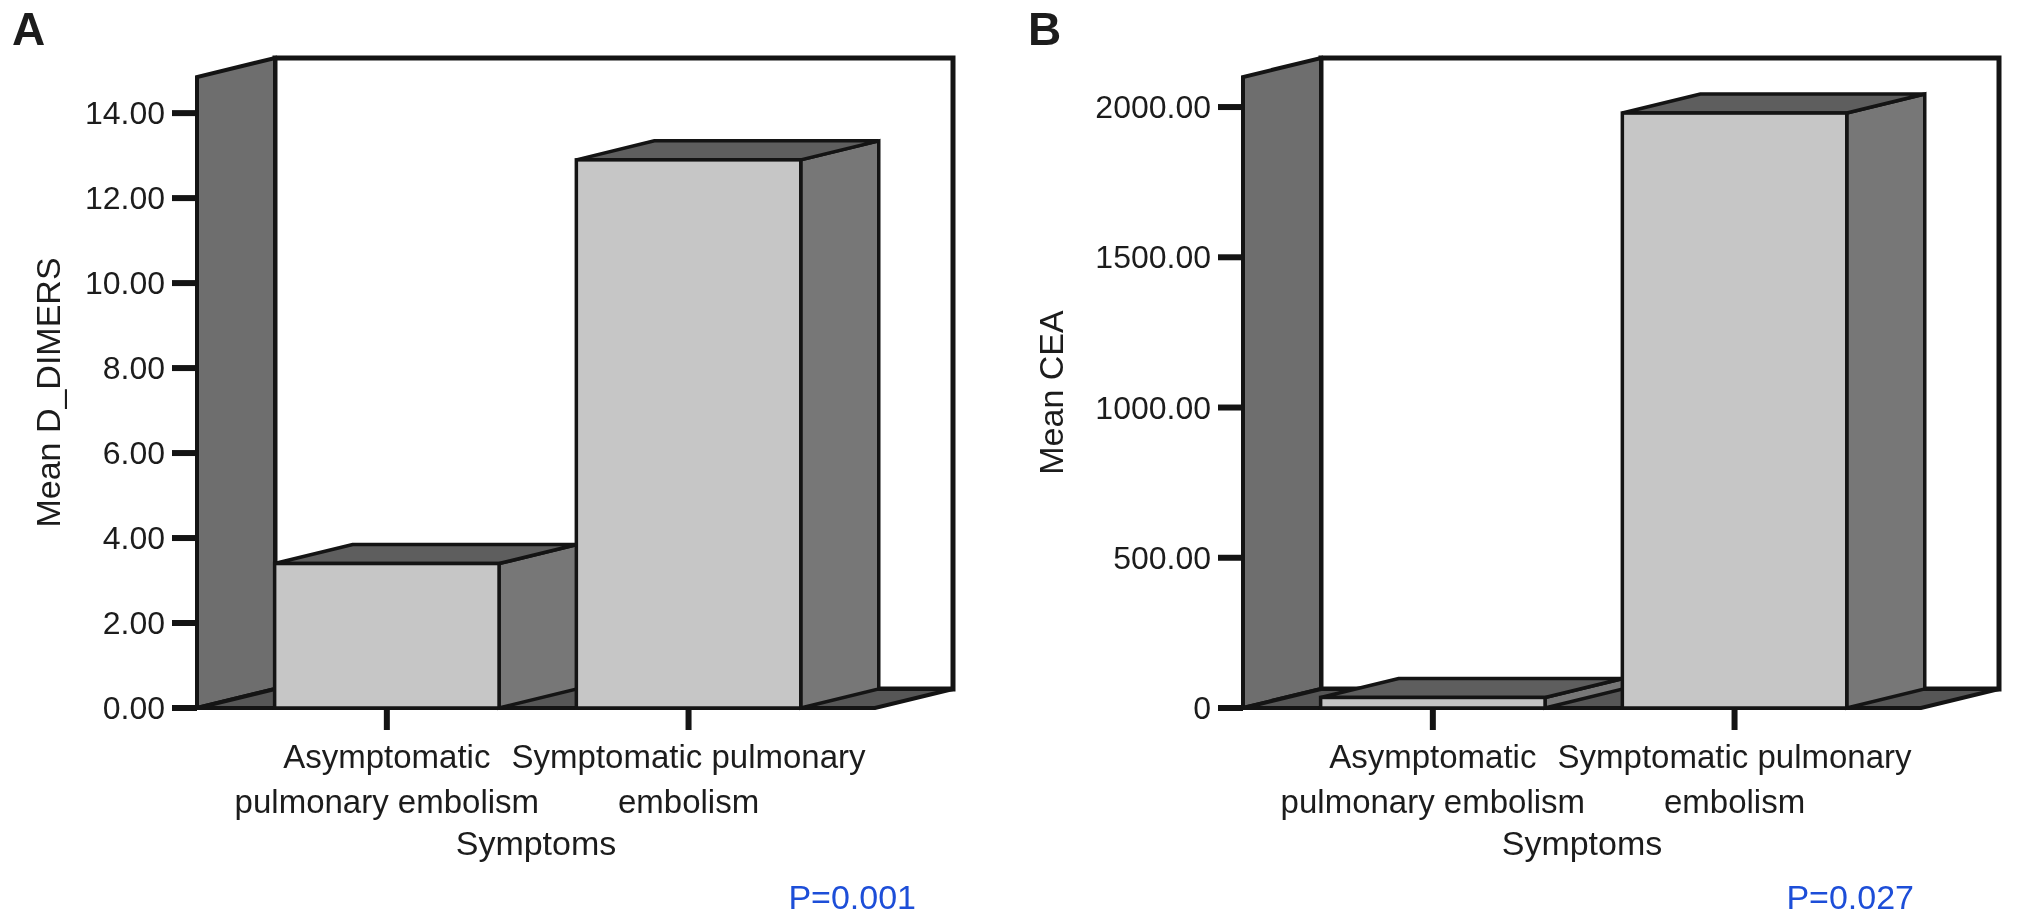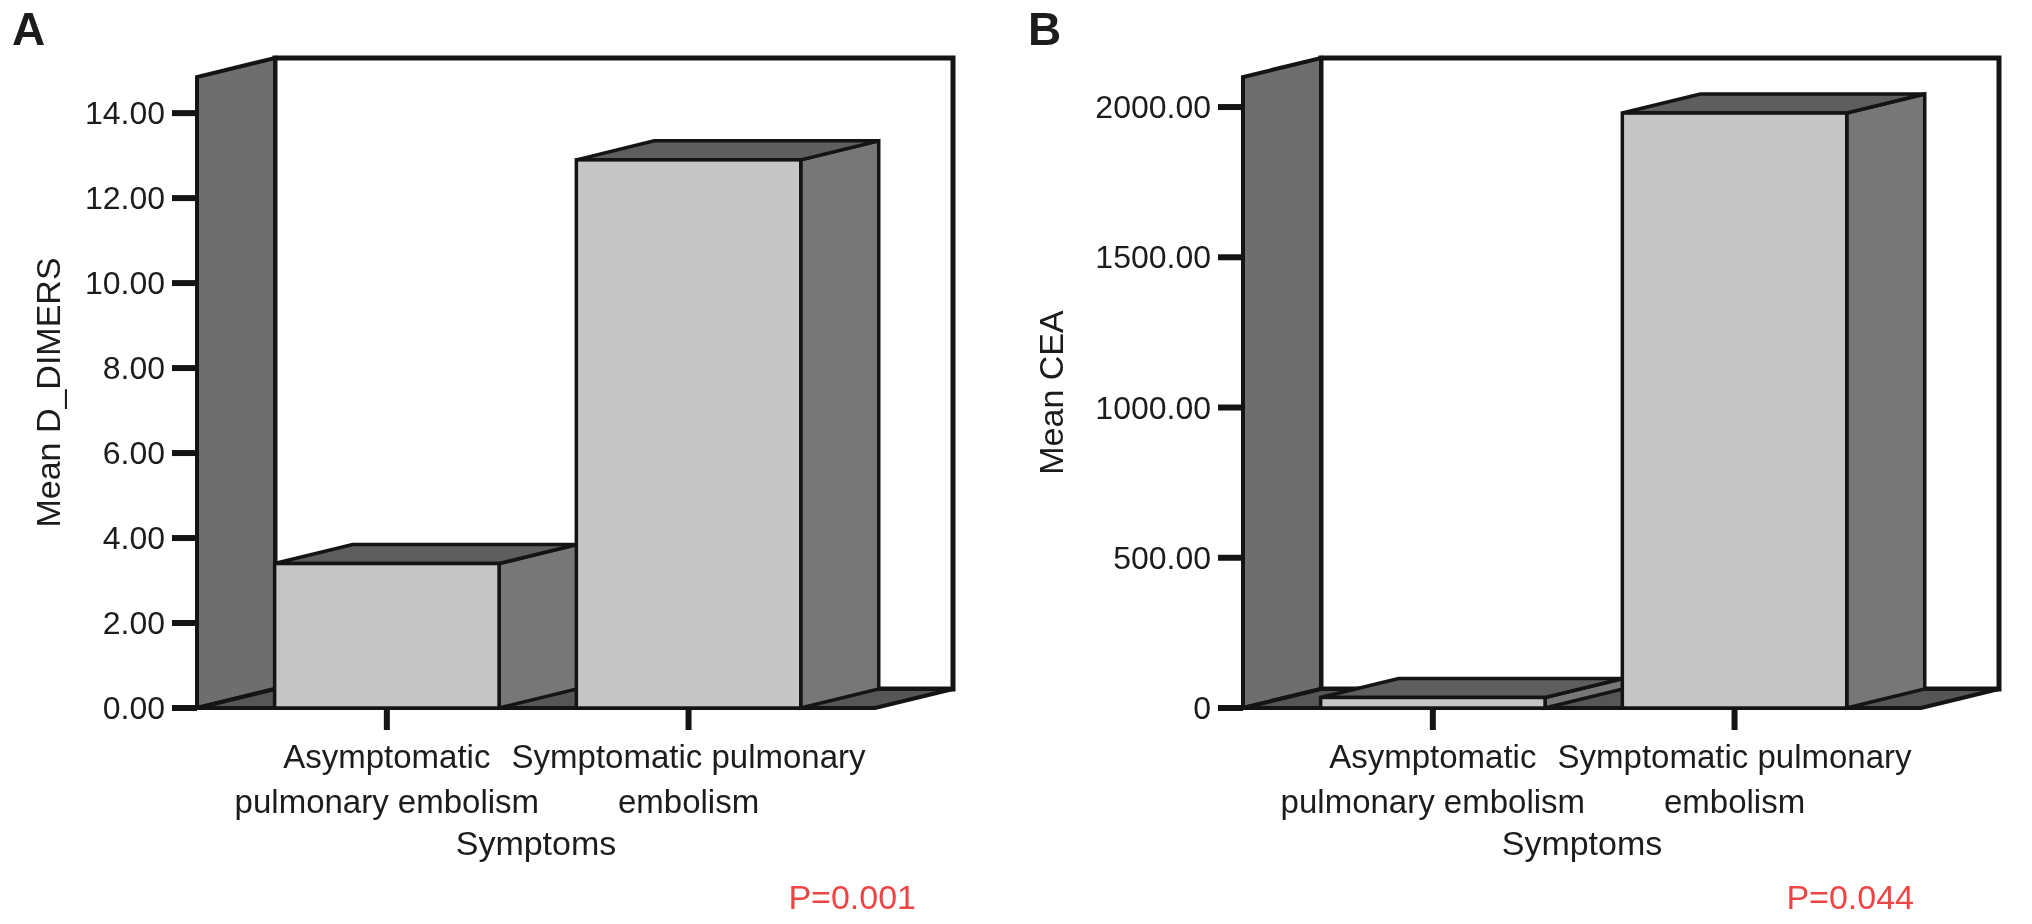--- a/index.html
+++ b/index.html
@@ -24,21 +24,21 @@
     left: 12px;
     font-size: 46px;
     font-weight: 600;
     color: #1c1c1c;
     line-height: 1;
   }
   .p-label {
     position: absolute;
     bottom: 10px;
     font-size: 34px;
-    color: #ef4444;
+    color: #1d4ed8;
     line-height: 1;
   }
   .p-label.pa { right: 100px; }
   .p-label.pb { right: 118px; }
   svg text {
     font-family: "Liberation Sans", sans-serif;
     fill: #1c1c1c;
   }
 </style>
 </head>
@@ -110,16 +110,16 @@
         <text x="195" y="107.04761904761915" text-anchor="end" dominant-baseline="central" font-size="32">2000.00</text>
         <line x1="416.84000000000003" y1="710" x2="416.84000000000003" y2="730" stroke="#141414" stroke-width="6"></line>
         <text x="416.84000000000003" y="768" text-anchor="middle" font-size="33">Asymptomatic</text>
         <text x="416.84000000000003" y="813" text-anchor="middle" font-size="33">pulmonary embolism</text>
         <line x1="718.55" y1="710" x2="718.55" y2="730" stroke="#141414" stroke-width="6"></line>
         <text x="718.55" y="768" text-anchor="middle" font-size="33">Symptomatic pulmonary</text>
         <text x="718.55" y="813" text-anchor="middle" font-size="33">embolism</text>
         <text x="566" y="855" text-anchor="middle" font-size="34">Symptoms</text>
         <text x="47" y="392.5" text-anchor="middle" font-size="34" transform="rotate(-90 47 392.5)">Mean CEA</text>
       </svg>
-    <div class="p-label pb">P=0.044</div>
+    <div class="p-label pb">P=0.027</div>
   </section>
 
 </div>
 
 </body></html>

